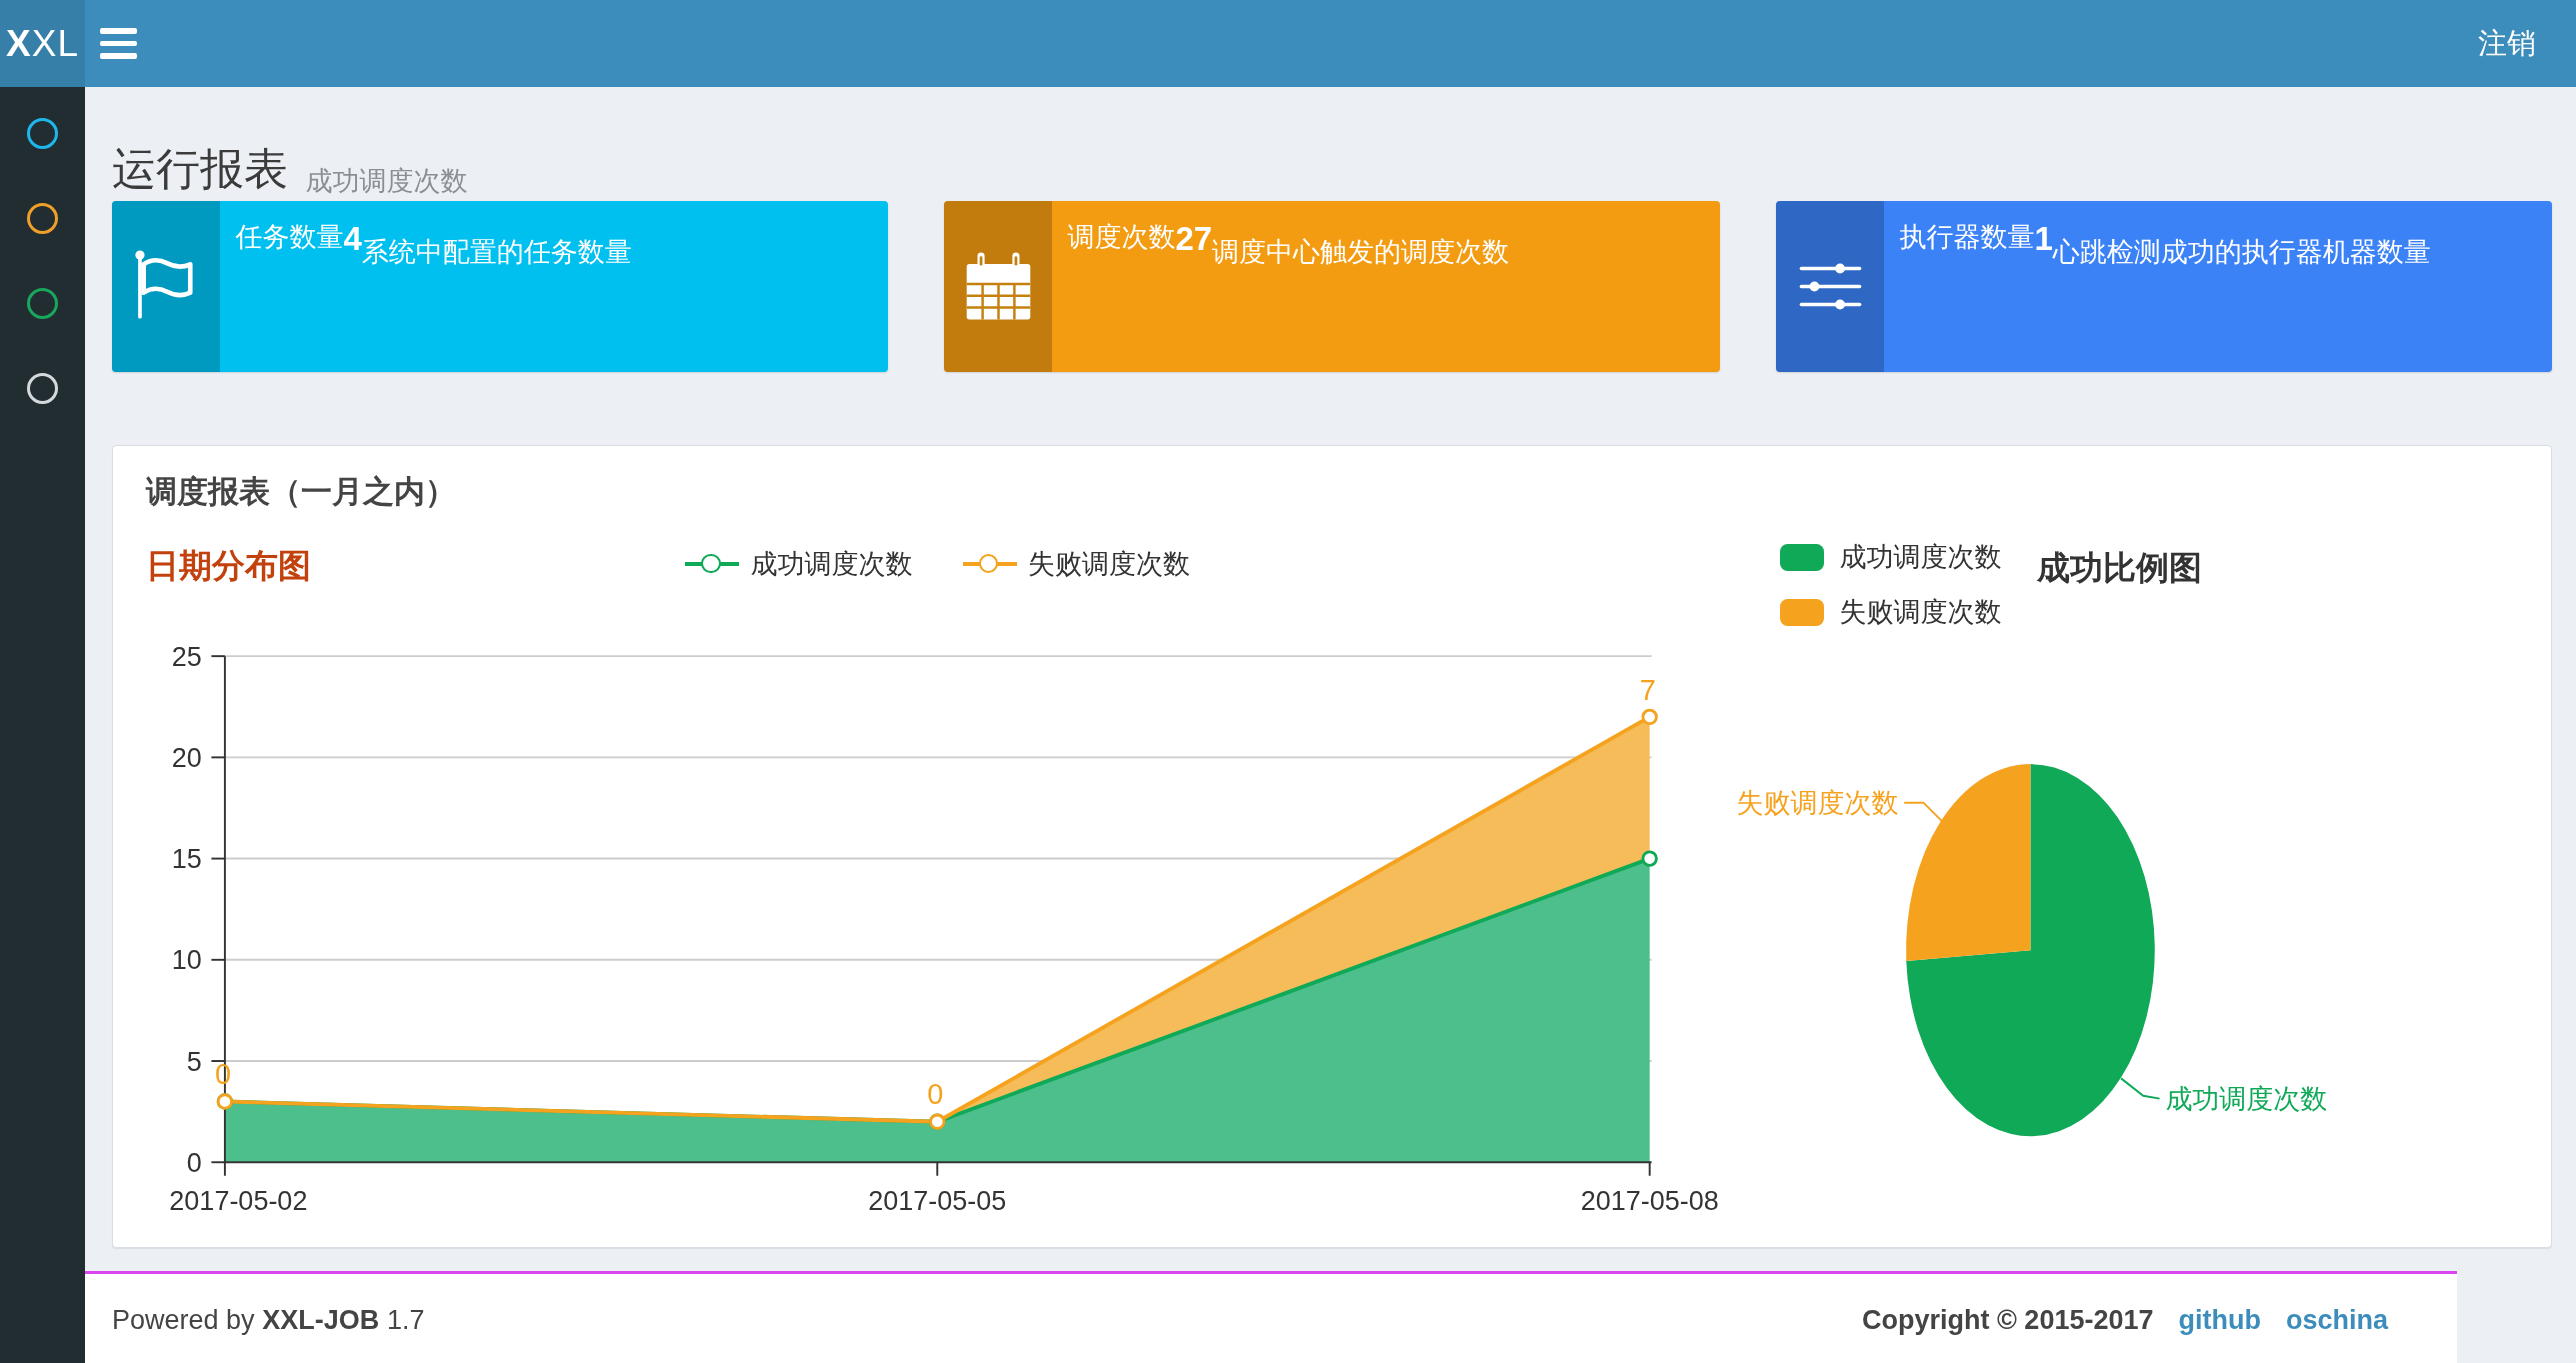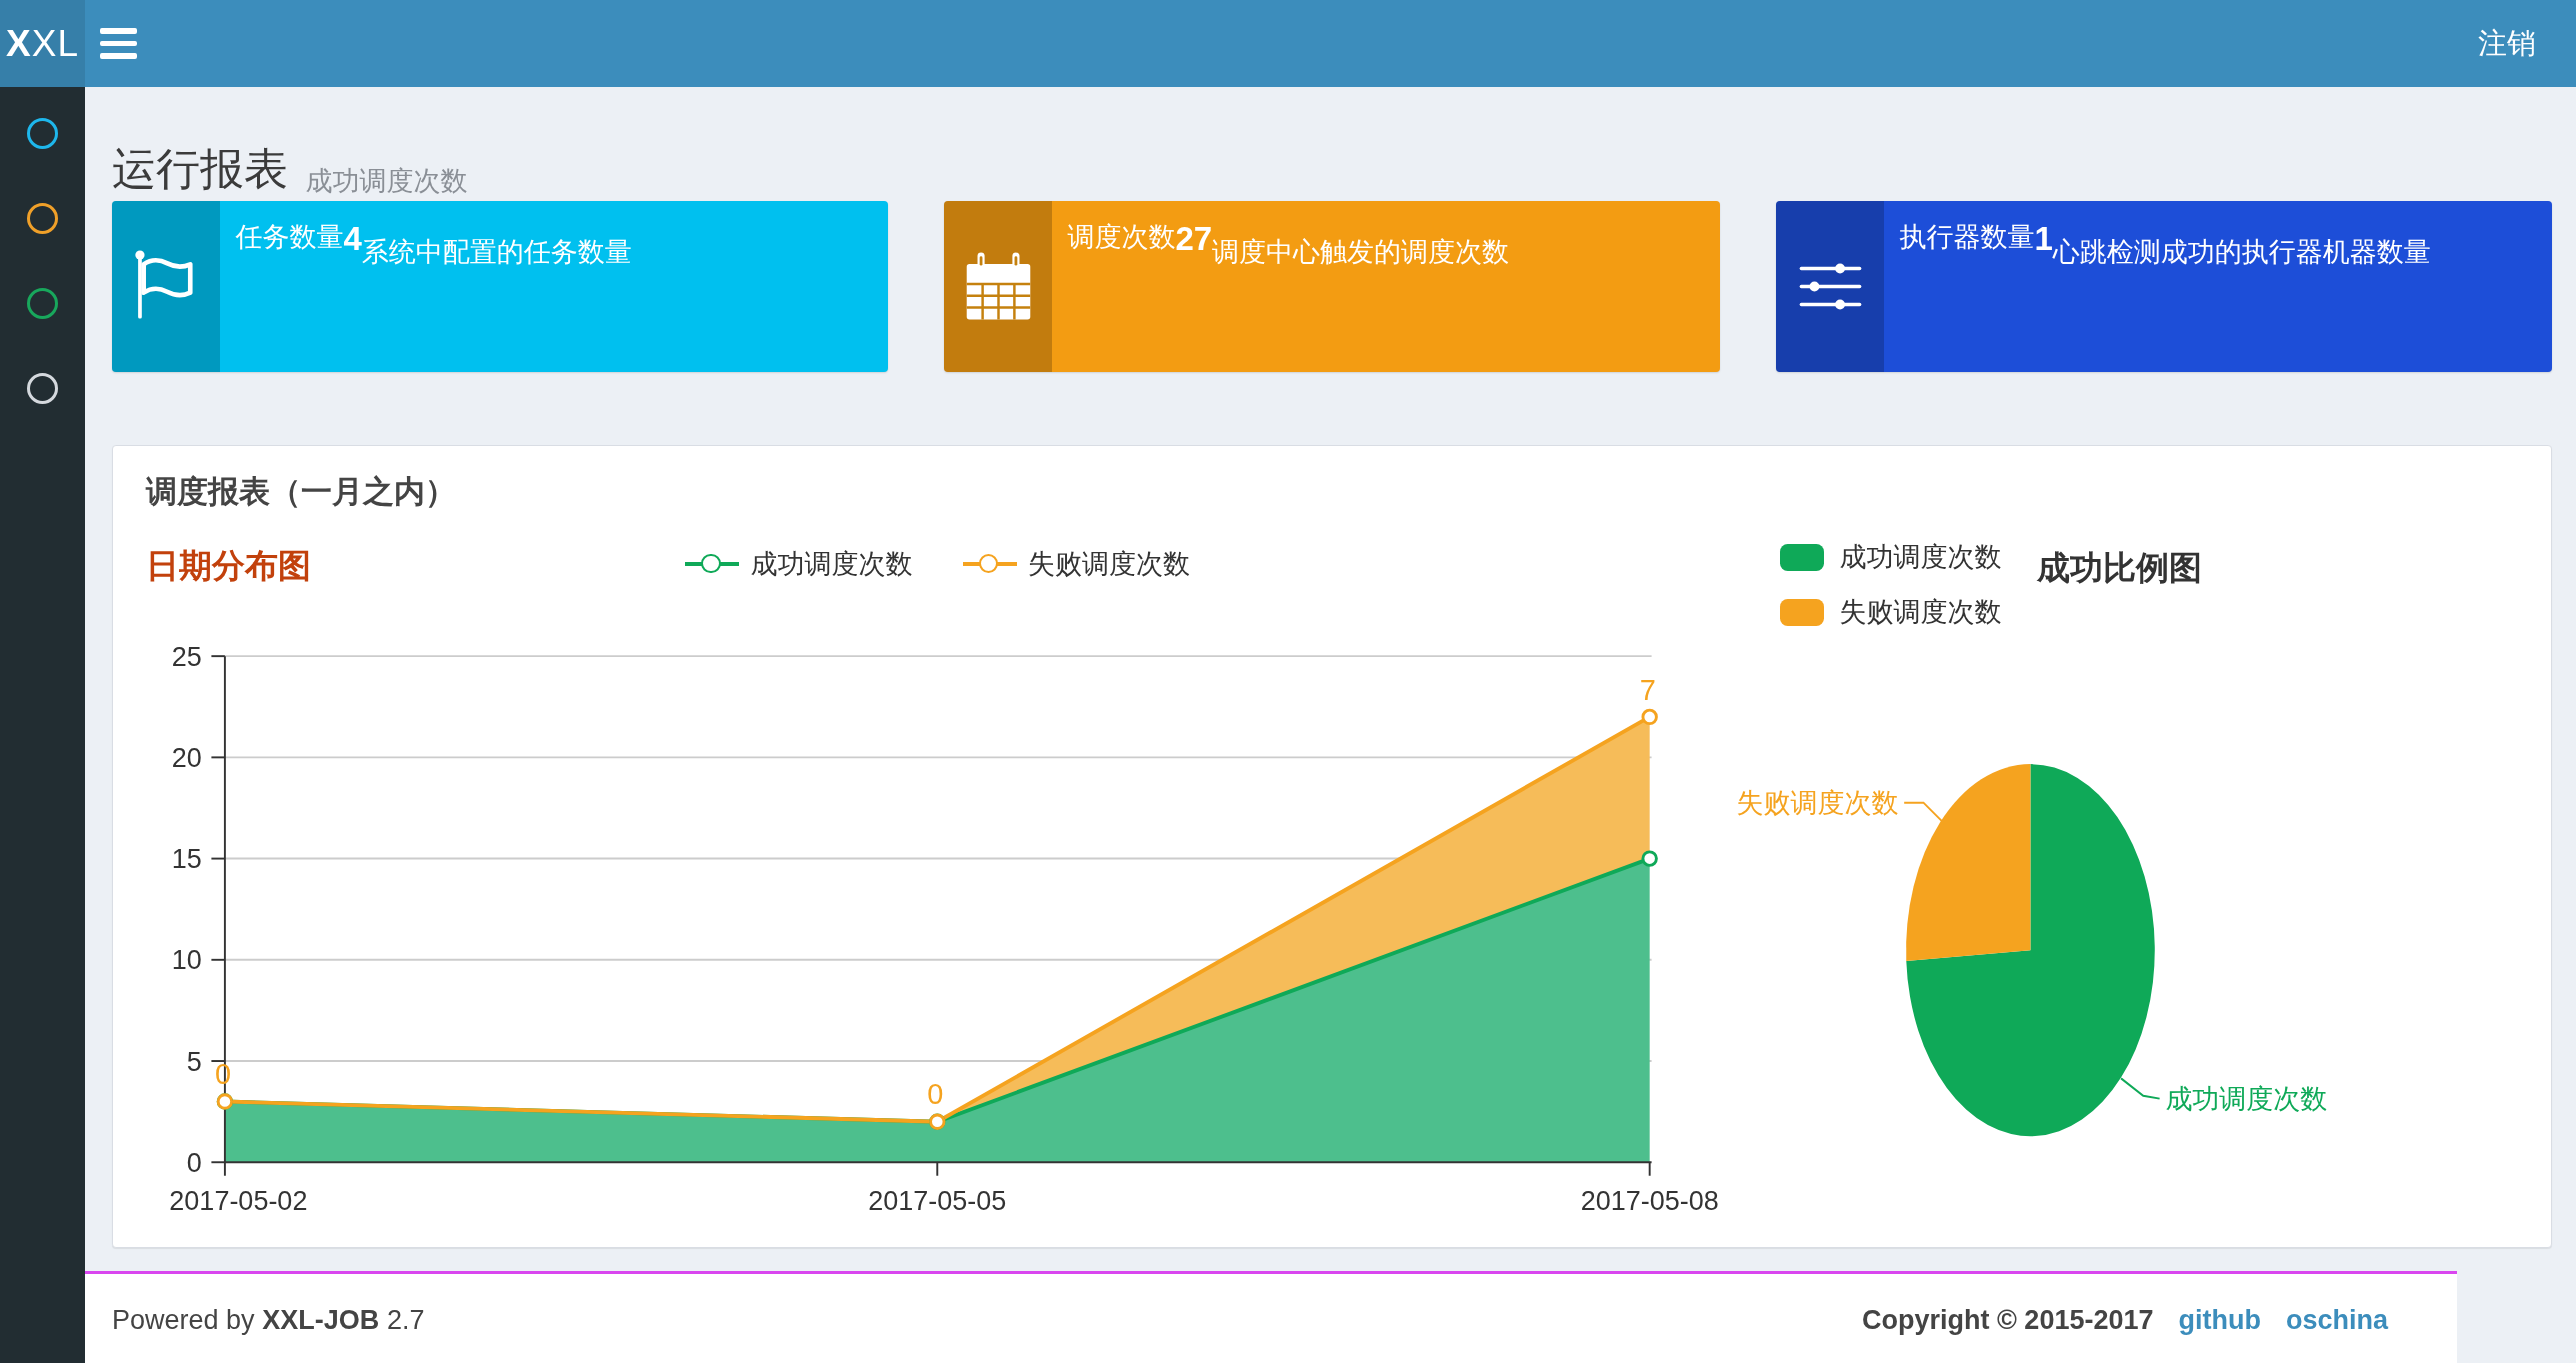--- a/index.html
+++ b/index.html
@@ -41,21 +41,21 @@
   .info-box .ibox-icon{width:108px;flex:0 0 108px;background:rgba(0,0,0,0.2);
             display:flex;align-items:center;justify-content:center;}
   .info-box .ibox-icon svg{width:79px;height:79px;}
   .ibox-content{flex:1;padding:17.4px 21px 0 15.4px;display:flex;flex-direction:row;}
   .ibox-label{font-size:27px;line-height:39px;}
   .ibox-number{font-size:33px;font-weight:700;line-height:42px;}
   .ibox-divider{height:3.9px;background:#fff;margin-top:21px;border-radius:1.9px;}
   .ibox-desc{font-size:27px;margin-top:15.4px;}
   .bg-aqua{background:#00c0ef;}
   .bg-orange{background:#f39c12;}
-  .bg-green{background:#1d4ed8;}
+  .bg-green{background:#3b82f6;}
 
   
   .panel{position:absolute;left:112px;top:405px;width:2440px;height:803px;background:#fff;
          border:1px solid #d9dde4;border-radius:3.9px;box-sizing:border-box;
          box-shadow:0 1px 1px rgba(0,0,0,0.08);margin-top:40px;}
   .panel-title{position:absolute;left:33px;top:25px;font-size:31px;font-weight:600;color:#444;}
   .chart-title-line{position:absolute;left:33px;top:98px;font-size:33px;font-weight:700;color:#c2410c;}
   .chart-title-pie{position:absolute;left:1862px;top:100px;width:289px;text-align:center;
                    font-size:33px;font-weight:700;color:#333;}
 
@@ -287,21 +287,21 @@
       <text x="1852" y="380" text-anchor="end" font-size="28" fill="#f5a31f">失败调度次数</text>
       <text x="2129" y="687" text-anchor="start" font-size="28" fill="#0fa958">成功调度次数</text>
     </g>
   </svg>
 </div>
 
 <div class="footer">
   <div class="footer-left">
     <span>Powered by</span>
     <b>XXL-JOB</b>
-    <span>2.7</span>
+    <span>1.7</span>
   </div>
   <div class="footer-right">
     <b>Copyright © 2015-2017</b>
     <a class="flink">github</a>
     <a class="flink">oschina</a>
   </div>
 </div>
 
 
 </body></html>

